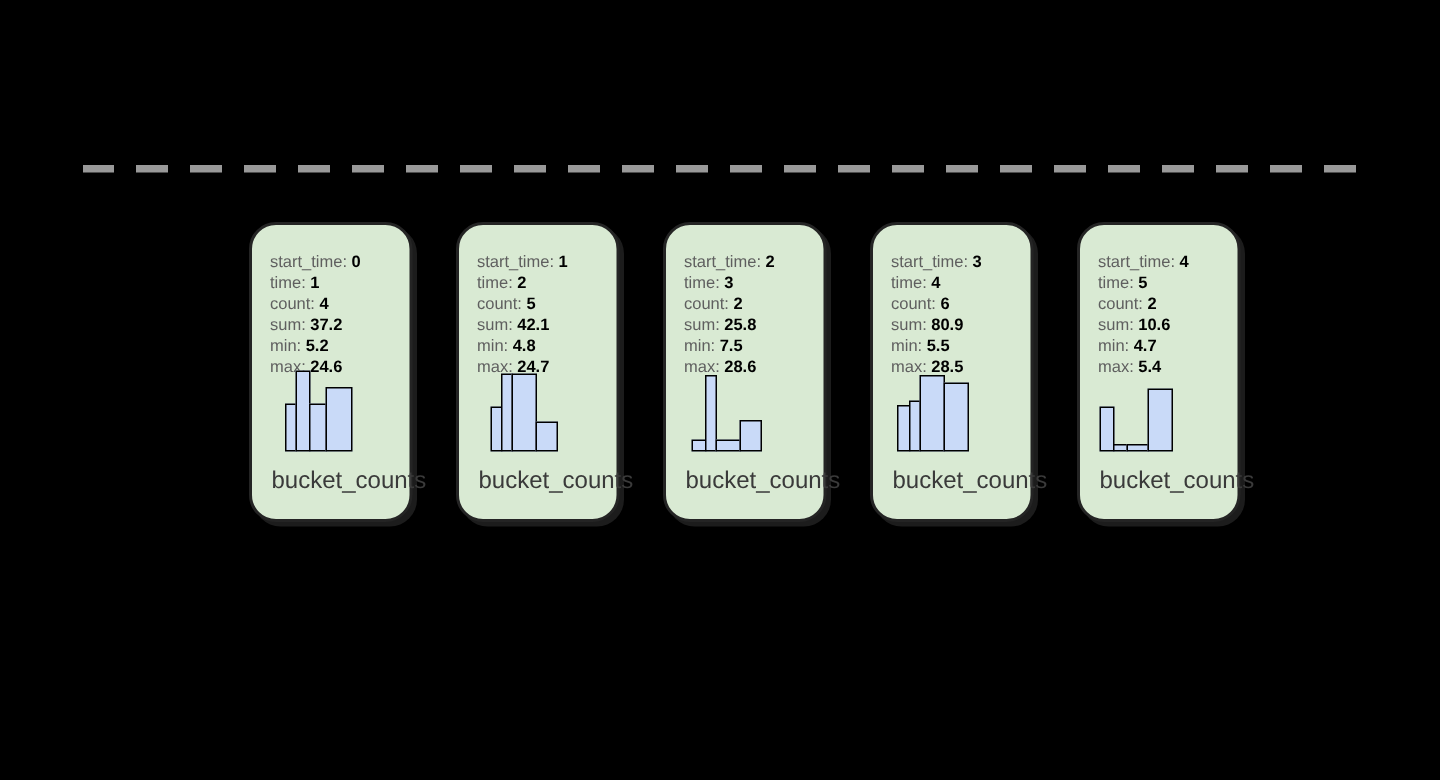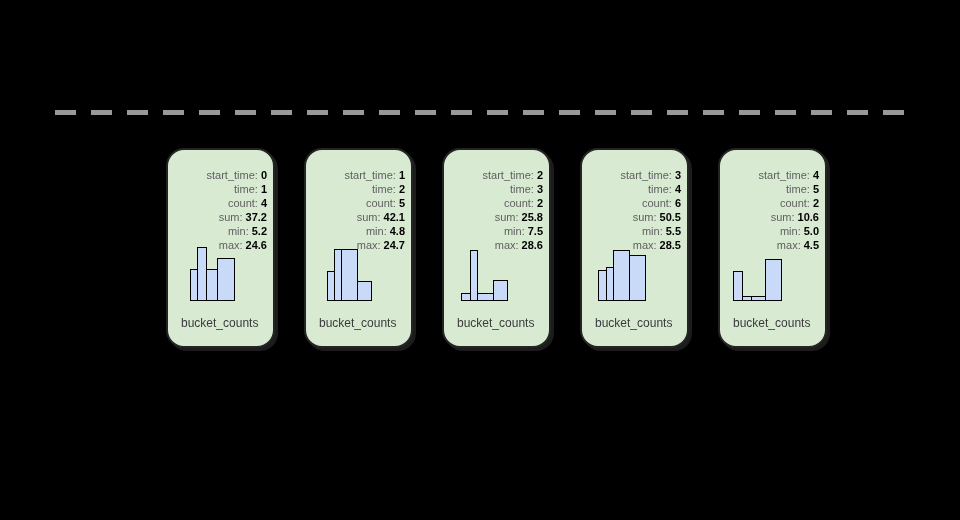--- a/index.html
+++ b/index.html
@@ -21,21 +21,20 @@
     width: 858px;
     height: 5px;
     background: repeating-linear-gradient(to right, #999999 0px, #999999 21px, transparent 21px, transparent 36px);
   }
   .cards-row {
     position: absolute;
     left: 166px;
     top: 148px;
     display: flex;
     gap: 29px;
-    text-align: right;
   }
   .card {
     width: 109px;
     height: 200px;
     box-sizing: border-box;
     background: #d9ead3;
     border: 2px solid #242424;
     border-radius: 18px;
     position: relative;
     box-shadow: 3px 3px 0 #1c1c1c;
@@ -65,21 +64,21 @@
   .hist .bar {
     background: #c9daf8;
     border: 1px solid #000000;
     box-sizing: border-box;
     margin-right: -1px;
   }
   .caption {
     position: absolute;
     left: 13px;
     bottom: 16px;
-    font-size: 12px;
+    font-size: 16px;
     color: #3a3a3a;
   }
 </style>
 </head>
 <body>
 
 <div class="divider"></div>
 
 <div class="cards-row">
 
@@ -135,41 +134,41 @@
         <div class="bar" style="width: 15px; height: 21px;"></div>
       </div>
     <div class="caption">bucket_counts</div>
   </div>
 
   <div class="card">
     <div class="fields">
       <div class="field"><span class="lbl">start_time:</span><span class="val">3</span></div>
       <div class="field"><span class="lbl">time:</span><span class="val">4</span></div>
       <div class="field"><span class="lbl">count:</span><span class="val">6</span></div>
-      <div class="field"><span class="lbl">sum:</span><span class="val">50.5</span></div>
+      <div class="field"><span class="lbl">sum:</span><span class="val">80.9</span></div>
       <div class="field"><span class="lbl">min:</span><span class="val">5.5</span></div>
       <div class="field"><span class="lbl">max:</span><span class="val">28.5</span></div>
     </div>
     <div class="hist" style="left: 16px;">
         <div class="bar" style="width: 9px; height: 31px;"></div>
         <div class="bar" style="width: 8px; height: 34px;"></div>
         <div class="bar" style="width: 17px; height: 51px;"></div>
         <div class="bar" style="width: 17px; height: 46px;"></div>
       </div>
     <div class="caption">bucket_counts</div>
   </div>
 
   <div class="card">
     <div class="fields">
       <div class="field"><span class="lbl">start_time:</span><span class="val">4</span></div>
       <div class="field"><span class="lbl">time:</span><span class="val">5</span></div>
       <div class="field"><span class="lbl">count:</span><span class="val">2</span></div>
       <div class="field"><span class="lbl">sum:</span><span class="val">10.6</span></div>
-      <div class="field"><span class="lbl">min:</span><span class="val">5.0</span></div>
-      <div class="field"><span class="lbl">max:</span><span class="val">4.5</span></div>
+      <div class="field"><span class="lbl">min:</span><span class="val">4.7</span></div>
+      <div class="field"><span class="lbl">max:</span><span class="val">5.4</span></div>
     </div>
     <div class="hist" style="left: 13px;">
         <div class="bar" style="width: 10px; height: 30px;"></div>
         <div class="bar" style="width: 10px; height: 5px;"></div>
         <div class="bar" style="width: 15px; height: 5px;"></div>
         <div class="bar" style="width: 17px; height: 42px;"></div>
       </div>
     <div class="caption">bucket_counts</div>
   </div>
 

